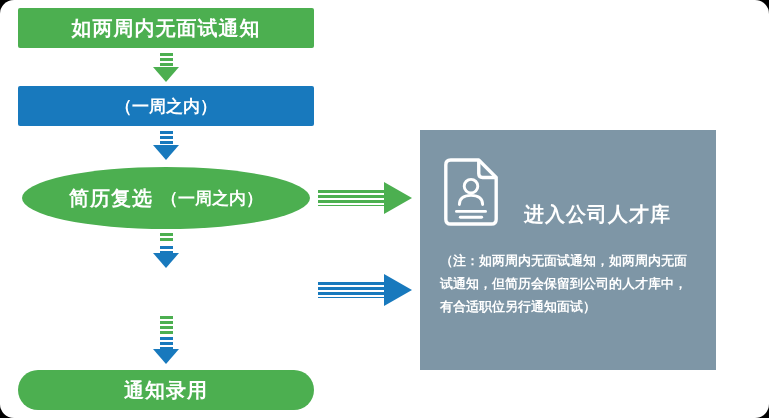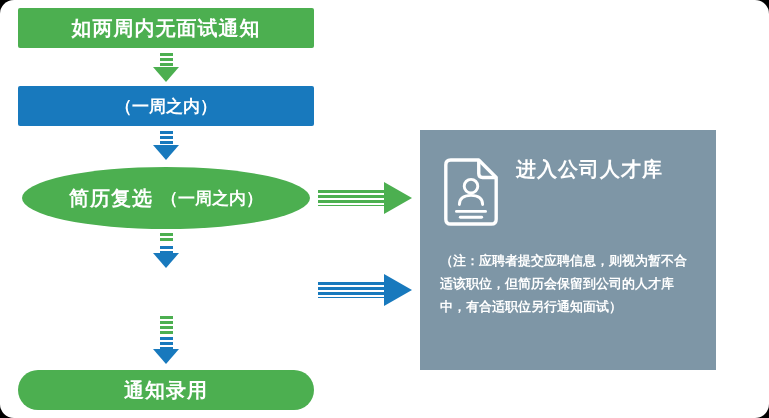--- a/index.html
+++ b/index.html
@@ -42,21 +42,21 @@
   .h-shaft{height:16px;}
   .head-right{width:0;height:0;border-top:16px solid transparent;border-bottom:16px solid transparent;}
   .head-right.green{border-left:28px solid #4CAF50;}
   .head-right.blue{border-left:28px solid #1879BD;}
   
   .panel{
     position:absolute;left:420px;top:130px;width:296px;height:240px;
     background:#7E96A6;color:#fff;box-sizing:border-box;
     padding:26px 20px 0 20px;
   }
-  .panel-head{display:flex;align-items:flex-start;gap:14px;}
+  .panel-head{display:flex;align-items:flex-end;gap:22px;}
   .panel-title{font-size:20px;font-weight:bold;letter-spacing:1px;}
   .panel-note{
     margin-top:22px;font-size:13px;font-weight:bold;line-height:1.75;
     text-align:left;
   }
   .doc-icon{flex:0 0 auto;}
 </style>
 </head>
 <body>
 
@@ -119,16 +119,16 @@
       <svg class="doc-icon" width="62" height="72" viewBox="0 0 64 74">
         <path d="M11 4 H40 L58 22 V65 Q58 70 53 70 H11 Q6 70 6 65 V9 Q6 4 11 4 Z" fill="none" stroke="#ffffff" stroke-width="3.5" stroke-linejoin="round"></path>
         <path d="M40 4 V18 Q40 22 44 22 H58" fill="none" stroke="#ffffff" stroke-width="3.5"></path>
         <circle cx="32" cy="31" r="7" fill="none" stroke="#ffffff" stroke-width="3"></circle>
         <path d="M20 50 Q20 40.5 32 40.5 Q44 40.5 44 50" fill="none" stroke="#ffffff" stroke-width="3" stroke-linecap="round"></path>
         <line x1="17" y1="57" x2="47" y2="57" stroke="#ffffff" stroke-width="3" stroke-linecap="round"></line>
         <line x1="21" y1="63" x2="43" y2="63" stroke="#ffffff" stroke-width="3" stroke-linecap="round"></line>
       </svg>
       <div class="panel-title">进入公司人才库</div>
     </div>
-    <div class="panel-note">（注：应聘者提交应聘信息，则视为暂不合适该职位，但简历会保留到公司的人才库中，有合适职位另行通知面试）</div>
+    <div class="panel-note">（注：如两周内无面试通知，如两周内无面试通知，但简历会保留到公司的人才库中，有合适职位另行通知面试）</div>
   </div>
 
 </div>
 
 </body></html>

